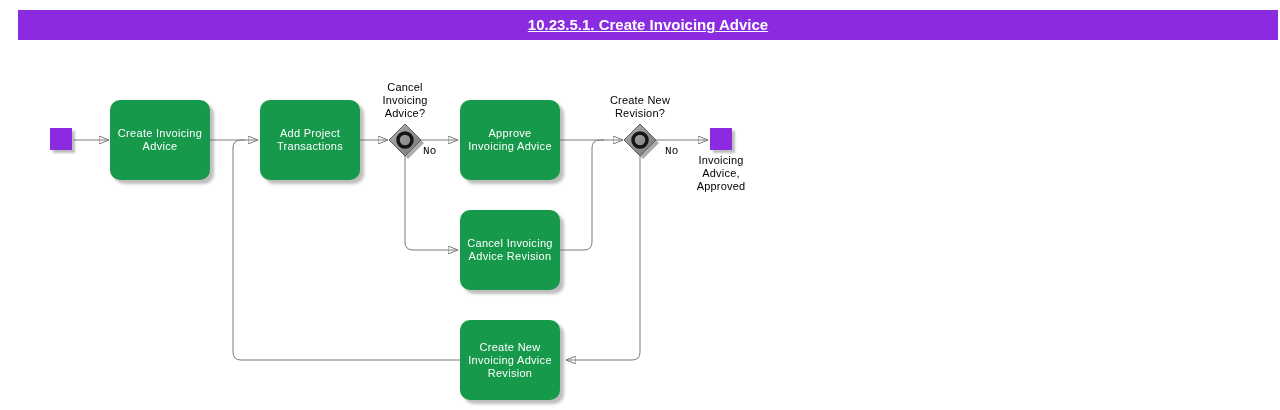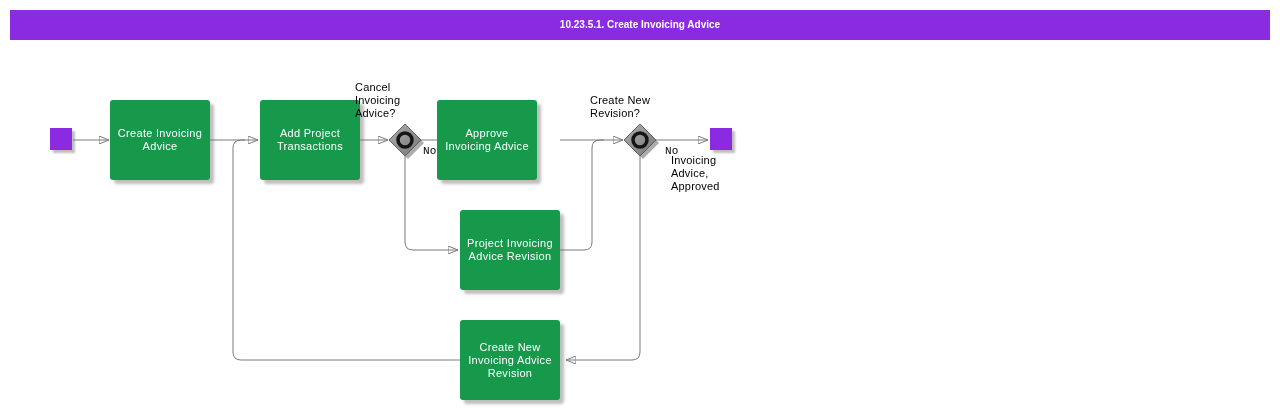--- a/index.html
+++ b/index.html
@@ -16,43 +16,44 @@
   }
   .canvas {
     position: relative;
     width: 1280px;
     height: 410px;
     background: #ffffff;
     overflow: hidden;
   }
   .title-bar {
     position: absolute;
-    left: 10px; top: 10px;
+    left: 18px; top: 10px;
     width: 1260px; height: 30px;
     background: var(--header-bar);
     color: #ffffff;
-    font-size: 10px;
+    font-size: 15px;
     font-weight: bold;
     text-align: center;
     line-height: 30px;
+    text-decoration: underline;
   }
   .edges {
     position: absolute;
     left: 0; top: 0;
   }
   .edges path {
     fill: none;
     stroke: var(--connector);
     stroke-width: 1;
   }
   .task {
     position: absolute;
     width: 100px; height: 80px;
     background: var(--task-fill);
-    border-radius: 3px;
+    border-radius: 10px;
     box-shadow: 4px 4px 3px rgba(110,110,110,0.45);
     display: flex;
     align-items: center;
     justify-content: center;
     text-align: center;
     color: #ffffff;
     font-size: 11px;
     line-height: 13px;
     letter-spacing: 0.3px;
   }
@@ -62,21 +63,21 @@
     width: 22px; height: 22px;
     background: var(--event-fill);
     box-shadow: 3px 3px 2px rgba(110,110,110,0.45);
   }
   .label {
     position: absolute;
     width: 100px;
     color: #000000;
     font-size: 11px;
     line-height: 13px;
-    text-align: left;
+    text-align: center;
     white-space: pre-line;
     letter-spacing: 0.2px;
   }
   .label.no {
     width: 30px;
     text-align: left;
     font-family: Liberation Mono, monospace;
   }
   .gateway {
     position: absolute;
@@ -115,27 +116,27 @@
   <div class="task" style="left:110px; top:100px;">
     <span>Create Invoicing
 Advice</span>
   </div>
 
   <div class="task" style="left:260px; top:100px;align-items:center;">
     <span>Add Project
 Transactions</span>
   </div>
 
-  <div class="task" style="left:437px; top:100px;">
+  <div class="task" style="left:460px; top:100px;">
     <span>Approve
 Invoicing Advice</span>
   </div>
 
   <div class="task" style="left:460px; top:210px;">
-    <span>Project Invoicing
+    <span>Cancel Invoicing
 Advice Revision</span>
   </div>
 
   <div class="task" style="left:460px; top:320px;">
     <span>Create New
 Invoicing Advice
 Revision</span>
   </div>
 
   <div class="label" style="left:355px; top:81px;">Cancel

